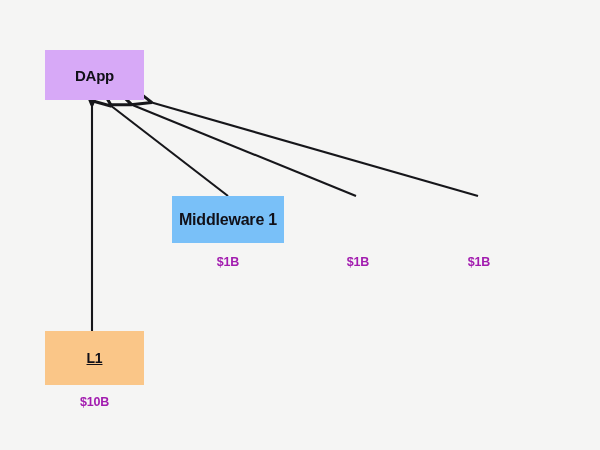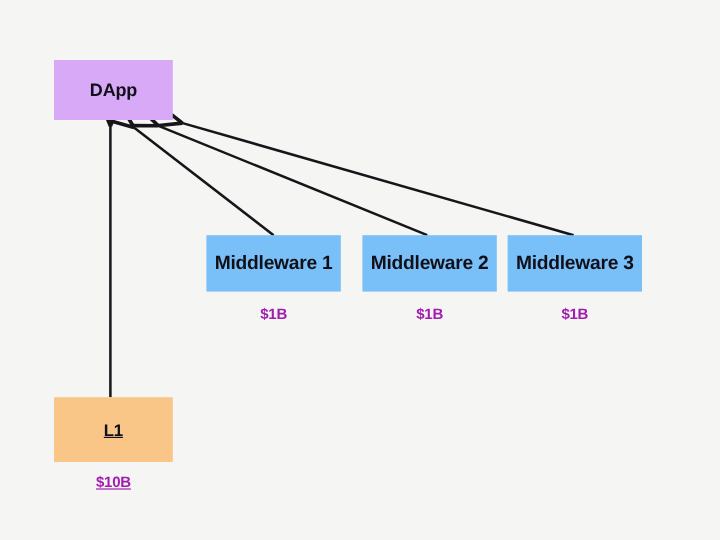--- a/index.html
+++ b/index.html
@@ -60,21 +60,21 @@
     position: absolute;
     text-align: center;
     font-size: 12.5px;
     font-weight: bold;
     color: #a21caf;
     letter-spacing: -0.2px;
   }
   .val-mw1 { left: 172px; top: 255px; width: 112px; }
   .val-mw2 { left: 302px; top: 255px; width: 112px; }
   .val-mw3 { left: 423px; top: 255px; width: 112px; }
-  .val-l1  { left: 45px;  top: 395px; width: 99px; text-decoration: underline; }
+  .val-l1  { left: 45px;  top: 395px; width: 99px; }
 
   #edges {
     position: absolute;
     left: 0;
     top: 0;
     width: 600px;
     height: 450px;
     pointer-events: none;
   }
 </style>
@@ -99,26 +99,20 @@
     <line x1="478" y1="196" x2="150" y2="102" stroke="#16161a" stroke-width="2.1" marker-end="url(#ah)"></line>
   </svg>
 
   <div class="node node-dapp">
     <span>DApp</span>
   </div>
 
   <div class="node node-mw mw1">
     <span>Middleware 1</span>
   </div>
-  <div class="node node-mw mw2">
-    <span>Middleware 2</span>
-  </div>
-  <div class="node node-mw mw3">
-    <span>Middleware 3</span>
-  </div>
 
   <div class="node node-l1">
     <span>L1</span>
   </div>
 
   <div class="value-label val-mw1">$1B</div>
   <div class="value-label val-mw2">$1B</div>
   <div class="value-label val-mw3">$1B</div>
   <div class="value-label val-l1">$10B</div>
 

